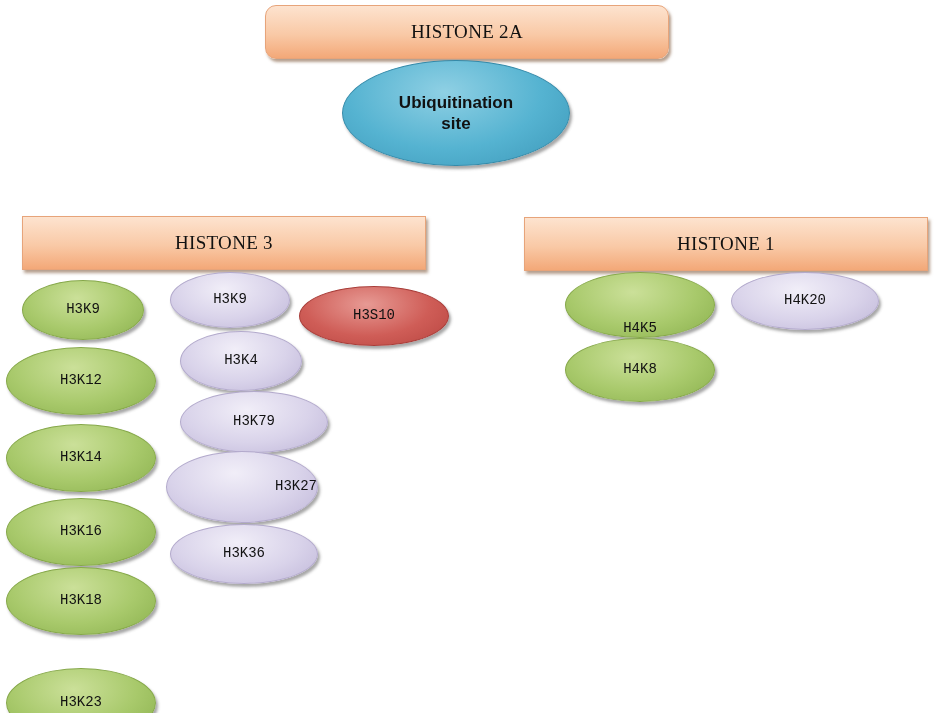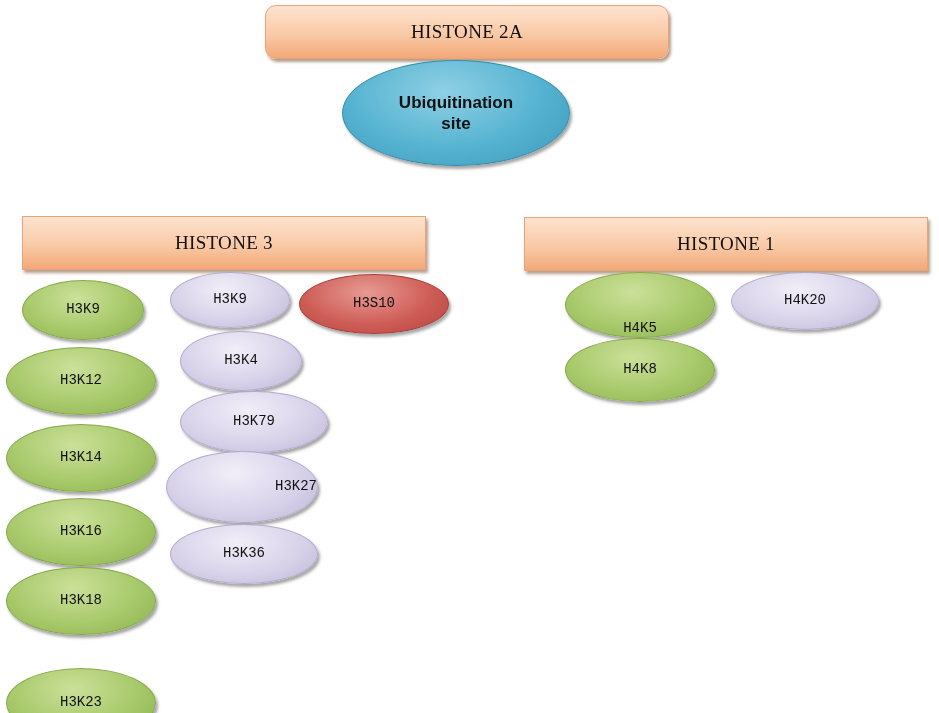--- a/index.html
+++ b/index.html
@@ -70,21 +70,21 @@
 <div class="oval purple" style="left:180px; top:391px; width:146px; height:60px;">
   <span>H3K79</span>
   </div>
 <div class="oval purple" style="left:166px; top:451px; width:150px; height:70px;justify-content:flex-end;">
   <span>H3K27</span>
   </div>
 <div class="oval purple" style="left:170px; top:524px; width:146px; height:58px;">
   <span>H3K36</span>
   </div>
 
-<div class="oval red" style="left:299px; top:274px; width:148px; height:58px;">
+<div class="oval red" style="left:299px; top:286px; width:148px; height:58px;">
   <span>H3S10</span>
   </div>
 
 <div class="header" style="left:524px; top:217px; width:402px; height:52px;">
   <span>HISTONE 1</span>
 </div>
 <div class="oval green" style="left:565px; top:272px; width:148px; height:64px;align-items:flex-end;">
   <span>H4K5</span>
   </div>
 <div class="oval green" style="left:565px; top:338px; width:148px; height:62px;">

